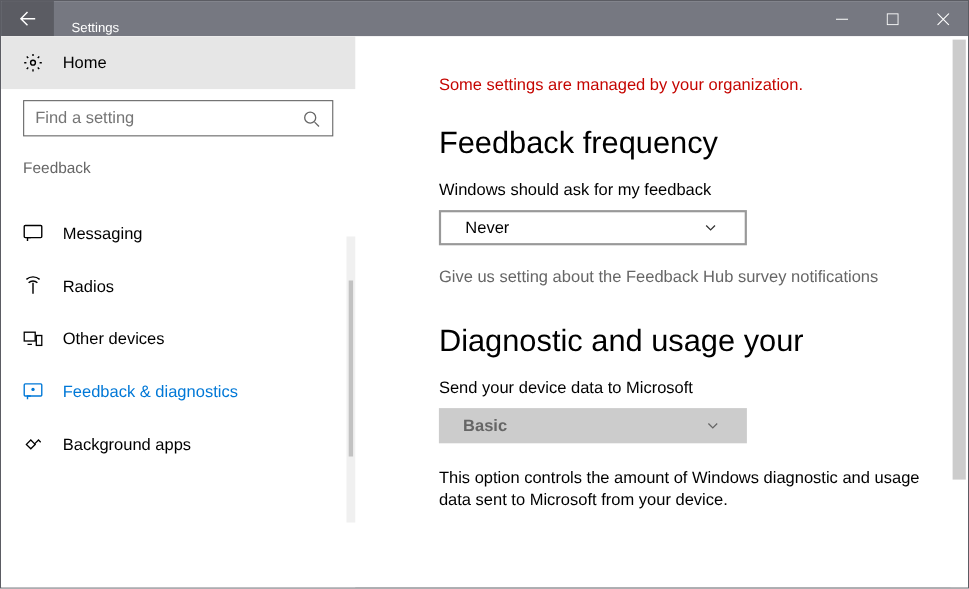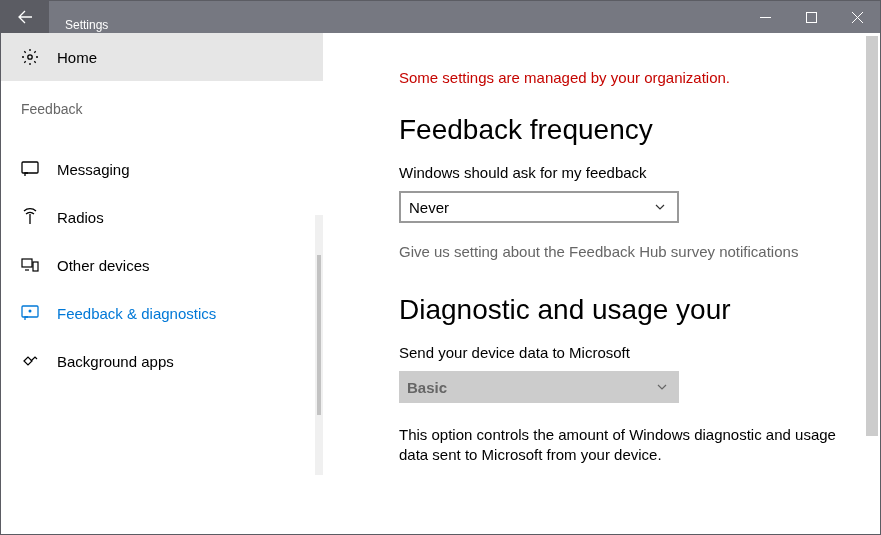--- a/index.html
+++ b/index.html
@@ -23,21 +23,21 @@
   .nav-item.selected .label { color: #0078d7; }
   .nav-item.selected .ic { color: #0078d7; }
   .nav-item.partial { height: 20px; align-items: flex-start; overflow: hidden; }
   .ic { width: 18px; height: 18px; display: inline-flex; align-items: center; justify-content: center; color: #000; }
   .sb-scrollbar { position: absolute; right: 0; top: 182px; width: 8px; height: 260px; background: #f0f0f0; }
   .sb-thumb { position: absolute; top: 40px; width: 4px; left: 2px; height: 160px; background: #c2c2c2; }
   .main { flex: 1; padding: 36px 30px 20px 30px; overflow: hidden; position: relative; }
   .org-msg { color: #c50500; font-size: 15px; margin-bottom: 28px; }
   .section-h { font-size: 28px; font-weight: 350; color: #000; margin-bottom: 18px; }
   .field-label { font-size: 15px; color: #000; margin-bottom: 10px; }
-  .combo { width: 280px; height: 32px; border: 2px solid #999; display: flex; align-items: center; padding: 0 8px; justify-content: space-between; cursor: pointer; background: #fff; }
+  .combo { width: 280px; height: 32px; border: 2px solid #999; display: flex; align-items: center; padding: 0 22px; justify-content: space-between; cursor: pointer; background: #fff; }
   .combo.disabled { background: #ccc; border: none; color: #666; cursor: default; font-weight: bold; }
   .combo .val { font-size: 15px; }
   .link { color: #666; font-size: 15px; margin-top: 20px; margin-bottom: 34px; display: block; cursor: pointer; }
   .desc { font-size: 15px; color: #000; margin-top: 22px; max-width: 480px; line-height: 1.35; }
   .main-scrollbar { position: absolute; right: 0; top: 0; width: 16px; height: 100%; background: #fff; }
   .main-thumb { position: absolute; top: 3px; right: 2px; width: 12px; height: 400px; background: #ccc; }
   svg { display: block; }
 </style>
 </head>
 <body>
@@ -69,20 +69,31 @@
 <div class="content">
   <div class="sidebar">
     <div class="home-row">
       <span class="ic">
         <svg width="18" height="18" viewBox="0 0 18 18">
             <circle cx="9" cy="9" r="2.2" stroke="#000" stroke-width="1.3" fill="none"></circle>
             <path d="M9 1v2M9 15v2M1 9h2M15 9h2M3.3 3.3l1.4 1.4M13.3 13.3l1.4 1.4M14.7 3.3l-1.4 1.4M4.7 13.3l-1.4 1.4" stroke="#000" stroke-width="1.3"></path>
           </svg>
       </span>
       <span class="label">Home</span>
+    </div>
+    <div class="search-wrap">
+      <div class="search-box">
+        <input type="text" placeholder="Find a setting" style="">
+        <span class="ic">
+          <svg width="16" height="16" viewBox="0 0 16 16">
+              <circle cx="7" cy="7" r="5" stroke="#666" stroke-width="1.2" fill="none"></circle>
+              <path d="M11 11 L15 15" stroke="#666" stroke-width="1.2"></path>
+            </svg>
+        </span>
+      </div>
     </div>
     <div class="category-label">Feedback</div>
     <div class="nav-list">
       <div class="nav-list-inner">
         <div class="nav-item partial">
           <span class="ic"></span>
 
         </div>
         <div class="nav-item">
           <span class="ic">

